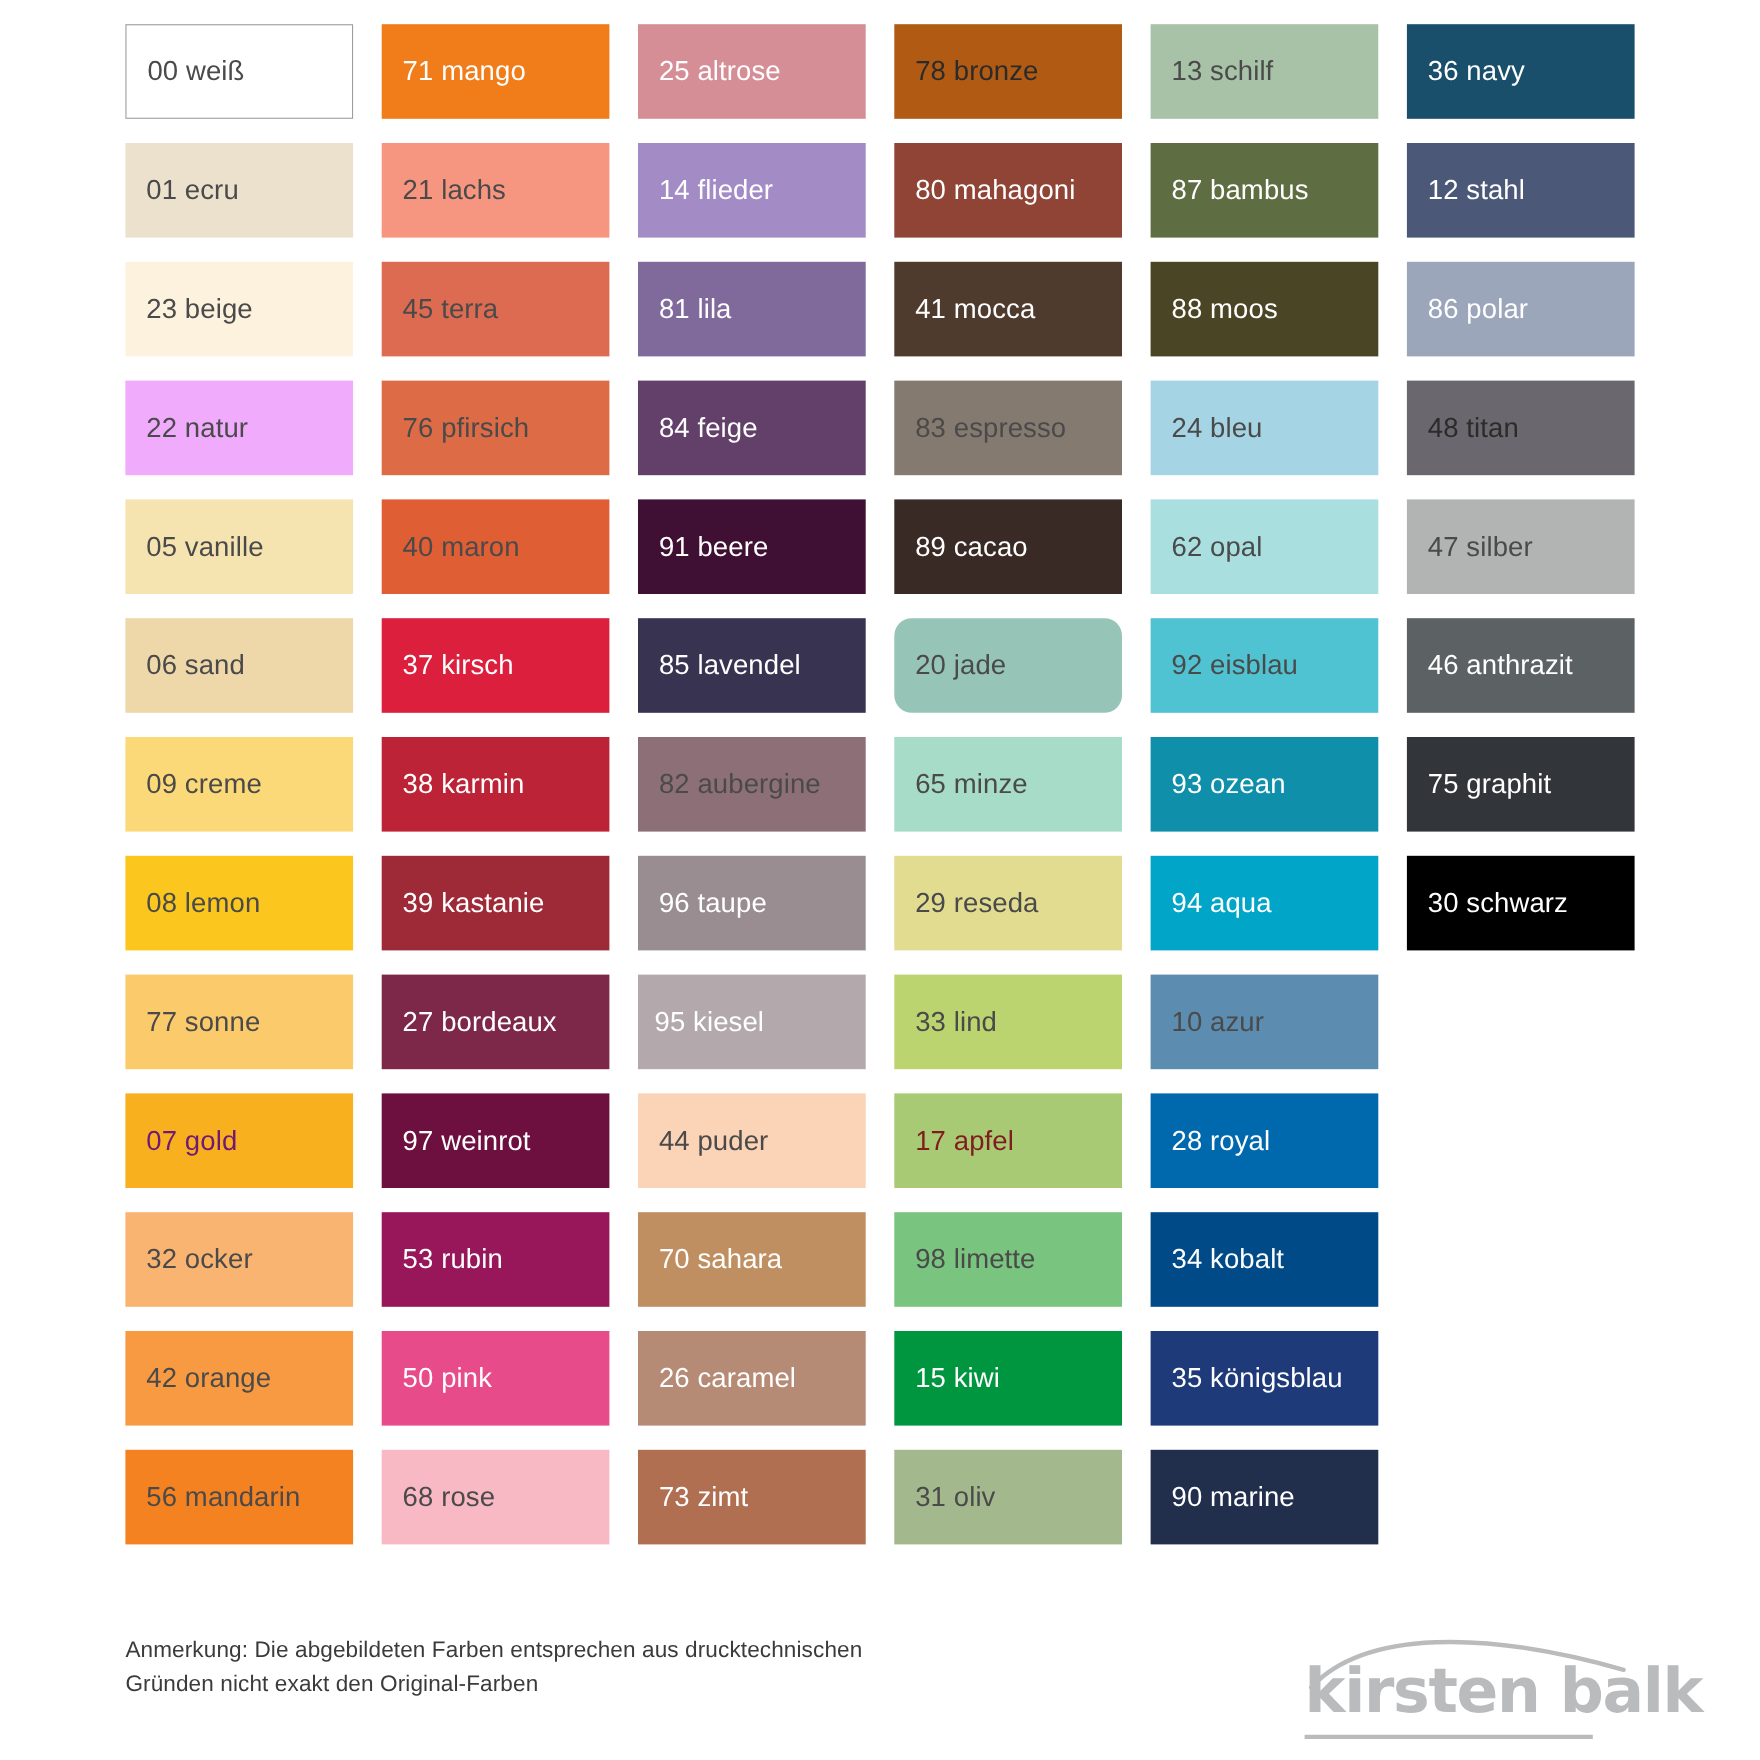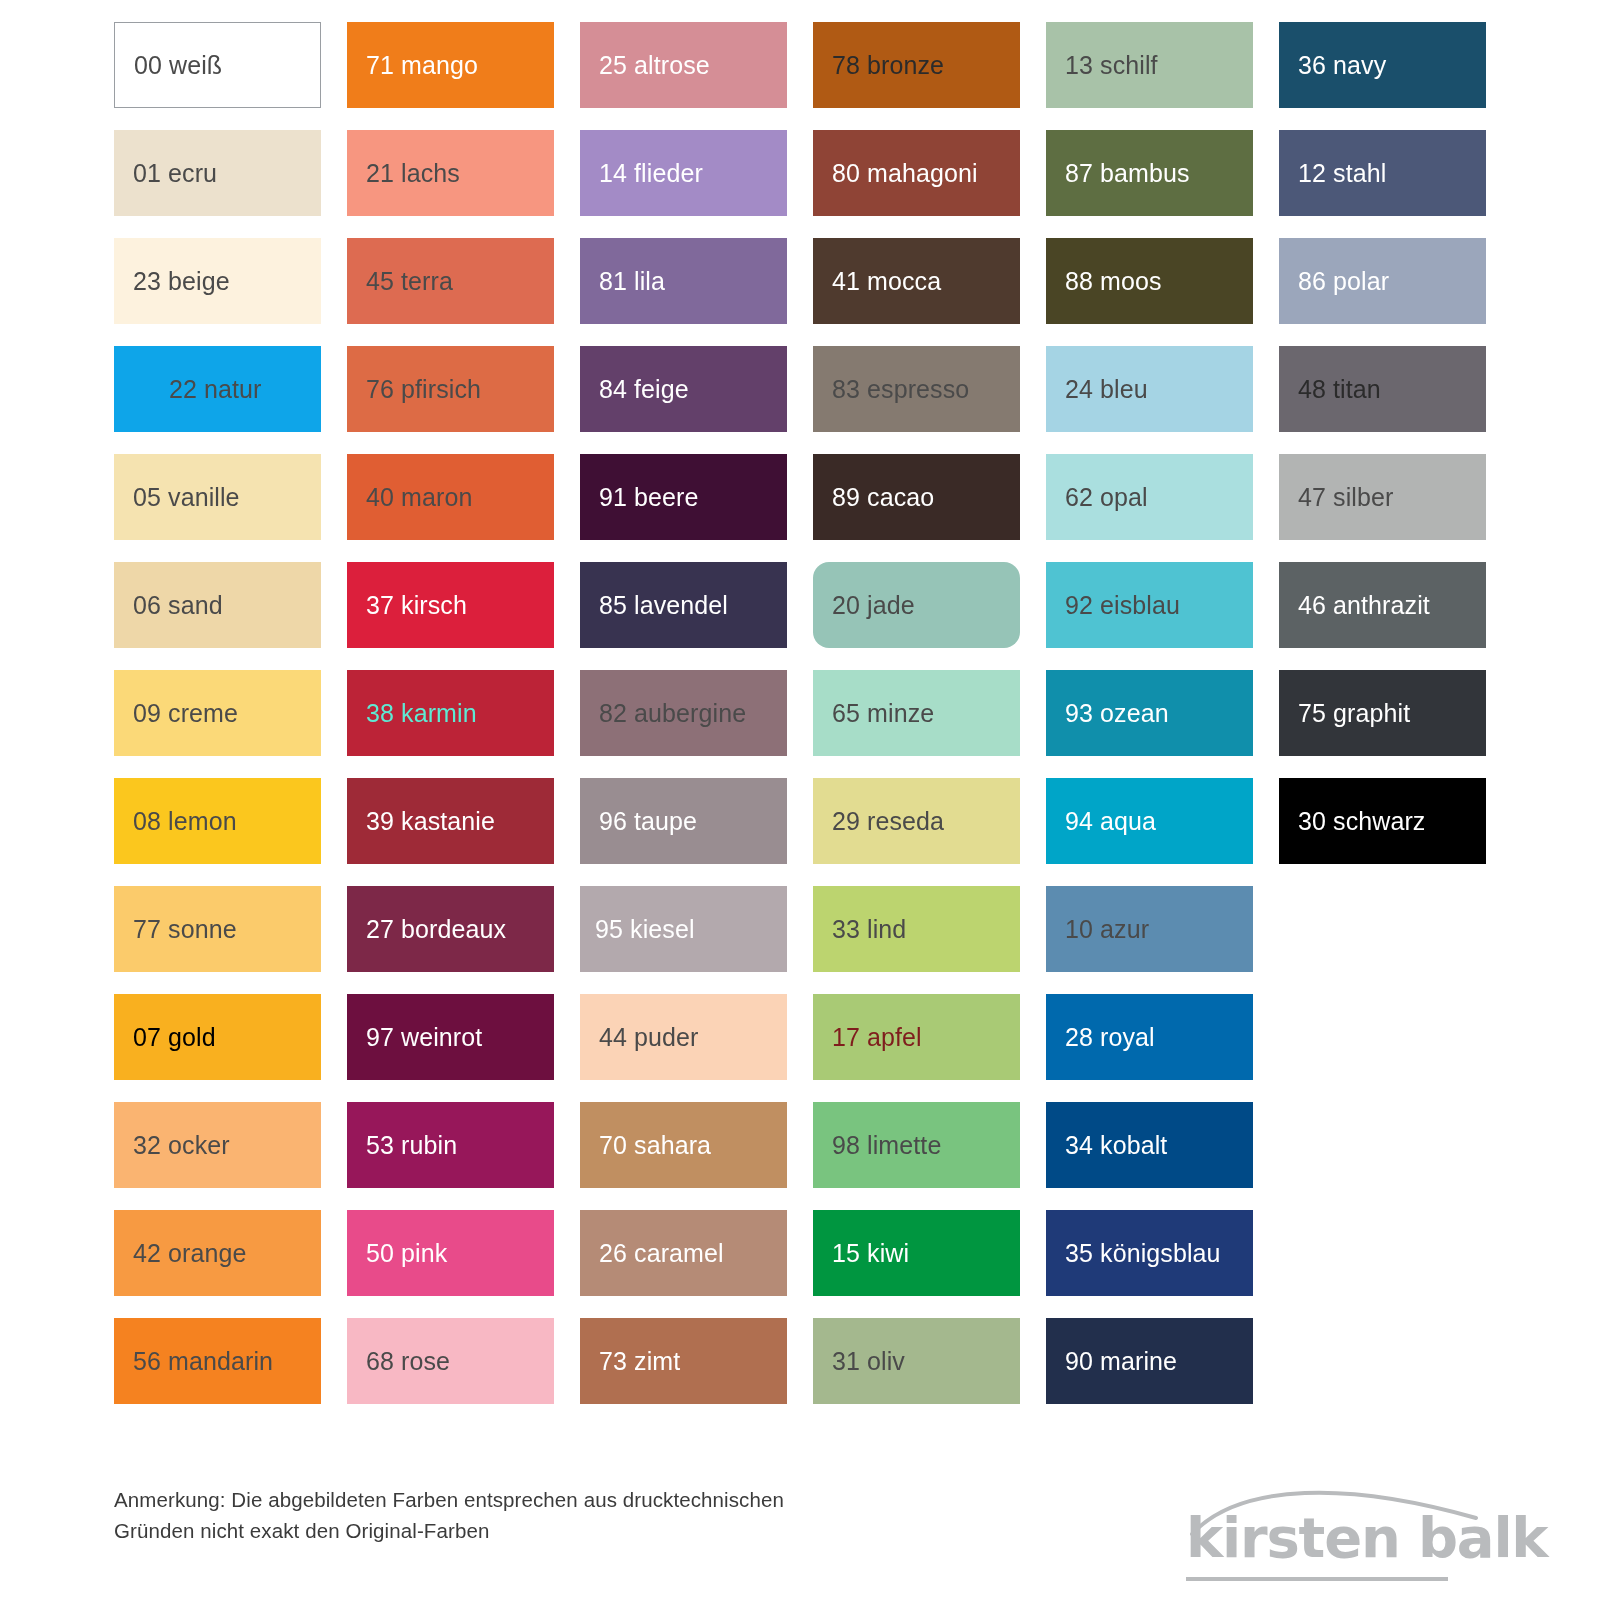--- a/index.html
+++ b/index.html
@@ -77,40 +77,40 @@
       <div class="col">
         <div class="swatch bordered" style="background: rgb(255, 255, 255);">
           <span class="lbl" style="color: rgb(74, 74, 74);">00 weiß</span>
         </div>
         <div class="swatch" style="background: rgb(236, 225, 205);">
           <span class="lbl" style="color: rgb(74, 74, 74);">01 ecru</span>
         </div>
         <div class="swatch" style="background: rgb(253, 242, 222);">
           <span class="lbl" style="color: rgb(74, 74, 74);">23 beige</span>
         </div>
-        <div class="swatch" style="background: #0ea5e9; padding-left: 36px;">
+        <div class="swatch" style="background: #f0abfc;">
           <span class="lbl" style="color: rgb(74, 74, 74);">22 natur</span>
         </div>
         <div class="swatch" style="background: rgb(245, 227, 176);">
           <span class="lbl" style="color: rgb(74, 74, 74);">05 vanille</span>
         </div>
         <div class="swatch" style="background: rgb(238, 215, 168);">
           <span class="lbl" style="color: rgb(74, 74, 74);">06 sand</span>
         </div>
         <div class="swatch" style="background: rgb(251, 217, 120);">
           <span class="lbl" style="color: rgb(74, 74, 74);">09 creme</span>
         </div>
         <div class="swatch" style="background: rgb(251, 199, 30);">
           <span class="lbl" style="color: rgb(74, 74, 74);">08 lemon</span>
         </div>
         <div class="swatch" style="background: rgb(251, 203, 107);">
           <span class="lbl" style="color: rgb(74, 74, 74);">77 sonne</span>
         </div>
         <div class="swatch" style="background: rgb(249, 176, 31);">
-          <span class="lbl" style="color: #000000;">07 gold</span>
+          <span class="lbl" style="color: #701a75;">07 gold</span>
         </div>
         <div class="swatch" style="background: rgb(250, 180, 113);">
           <span class="lbl" style="color: rgb(74, 74, 74);">32 ocker</span>
         </div>
         <div class="swatch" style="background: rgb(247, 154, 66);">
           <span class="lbl" style="color: rgb(74, 74, 74);">42 orange</span>
         </div>
         <div class="swatch" style="background: rgb(245, 130, 32);">
           <span class="lbl" style="color: rgb(74, 74, 74);">56 mandarin</span>
         </div>
@@ -128,21 +128,21 @@
         <div class="swatch" style="background: rgb(221, 107, 69);">
           <span class="lbl" style="color: rgb(74, 74, 74);">76 pfirsich</span>
         </div>
         <div class="swatch" style="background: rgb(224, 94, 51);">
           <span class="lbl" style="color: rgb(74, 74, 74);">40 maron</span>
         </div>
         <div class="swatch" style="background: rgb(220, 31, 60);">
           <span class="lbl" style="color: rgb(255, 255, 255);">37 kirsch</span>
         </div>
         <div class="swatch" style="background: rgb(188, 35, 55);">
-          <span class="lbl" style="color: #5eead4;">38 karmin</span>
+          <span class="lbl" style="color: #ffffff;">38 karmin</span>
         </div>
         <div class="swatch" style="background: rgb(158, 42, 55);">
           <span class="lbl" style="color: rgb(255, 255, 255);">39 kastanie</span>
         </div>
         <div class="swatch" style="background: rgb(125, 40, 72);">
           <span class="lbl" style="color: rgb(255, 255, 255);">27 bordeaux</span>
         </div>
         <div class="swatch" style="background: rgb(109, 15, 63);">
           <span class="lbl" style="color: rgb(255, 255, 255);">97 weinrot</span>
         </div>

